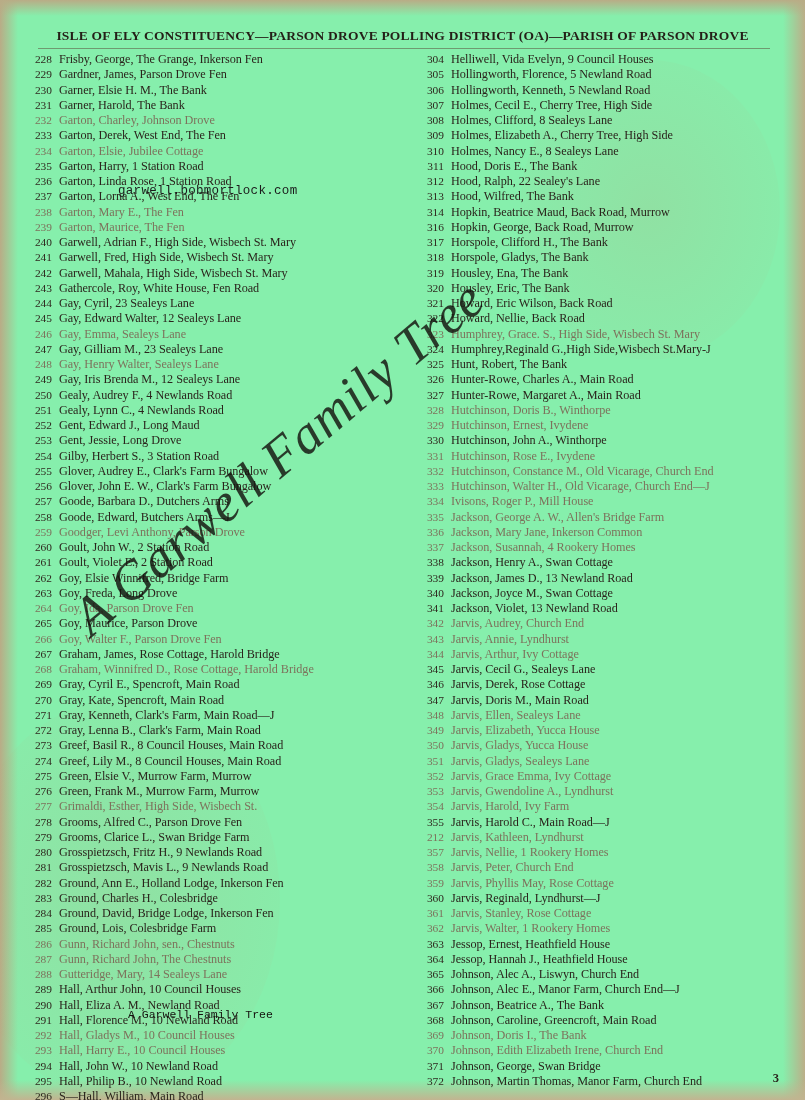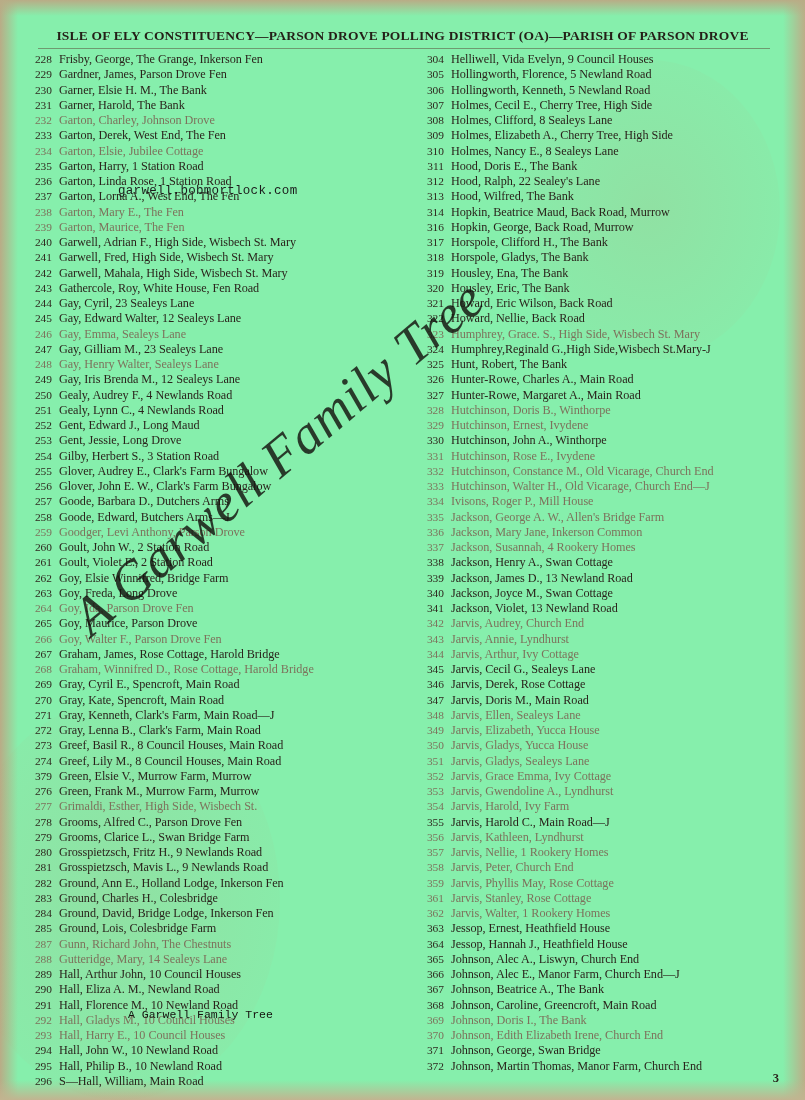--- a/index.html
+++ b/index.html
@@ -339,21 +339,21 @@
         </div>
         <div class="entry">
           <span class="num">273</span>
           <span class="name">Greef, Basil R., 8 Council Houses, Main Road</span>
         </div>
         <div class="entry">
           <span class="num">274</span>
           <span class="name">Greef, Lily M., 8 Council Houses, Main Road</span>
         </div>
         <div class="entry">
-          <span class="num">379</span>
+          <span class="num">275</span>
           <span class="name">Green, Elsie V., Murrow Farm, Murrow</span>
         </div>
         <div class="entry">
           <span class="num">276</span>
           <span class="name">Green, Frank M., Murrow Farm, Murrow</span>
         </div>
         <div class="entry faded">
           <span class="num">277</span>
           <span class="name">Grimaldi, Esther, High Side, Wisbech St.</span>
         </div>
@@ -383,20 +383,24 @@
         </div>
         <div class="entry">
           <span class="num">284</span>
           <span class="name">Ground, David, Bridge Lodge, Inkerson Fen</span>
         </div>
         <div class="entry">
           <span class="num">285</span>
           <span class="name">Ground, Lois, Colesbridge Farm</span>
         </div>
         <div class="entry faded">
+          <span class="num">286</span>
+          <span class="name">Gunn, Richard John, sen., Chestnuts</span>
+        </div>
+        <div class="entry faded">
           <span class="num">287</span>
           <span class="name">Gunn, Richard John, The Chestnuts</span>
         </div>
         <div class="entry faded">
           <span class="num">288</span>
           <span class="name">Gutteridge, Mary, 14 Sealeys Lane</span>
         </div>
         <div class="entry">
           <span class="num">289</span>
           <span class="name">Hall, Arthur John, 10 Council Houses</span>
@@ -629,34 +633,38 @@
         </div>
         <div class="entry faded">
           <span class="num">354</span>
           <span class="name">Jarvis, Harold, Ivy Farm</span>
         </div>
         <div class="entry">
           <span class="num">355</span>
           <span class="name">Jarvis, Harold C., Main Road—J</span>
         </div>
         <div class="entry faded">
-          <span class="num">356</span>
+          <span class="num">212</span>
           <span class="name">Jarvis, Kathleen, Lyndhurst</span>
         </div>
         <div class="entry faded">
           <span class="num">357</span>
           <span class="name">Jarvis, Nellie, 1 Rookery Homes</span>
         </div>
         <div class="entry faded">
           <span class="num">358</span>
           <span class="name">Jarvis, Peter, Church End</span>
         </div>
         <div class="entry faded">
           <span class="num">359</span>
           <span class="name">Jarvis, Phyllis May, Rose Cottage</span>
+        </div>
+        <div class="entry">
+          <span class="num">360</span>
+          <span class="name">Jarvis, Reginald, Lyndhurst—J</span>
         </div>
         <div class="entry faded">
           <span class="num">361</span>
           <span class="name">Jarvis, Stanley, Rose Cottage</span>
         </div>
         <div class="entry faded">
           <span class="num">362</span>
           <span class="name">Jarvis, Walter, 1 Rookery Homes</span>
         </div>
         <div class="entry">

